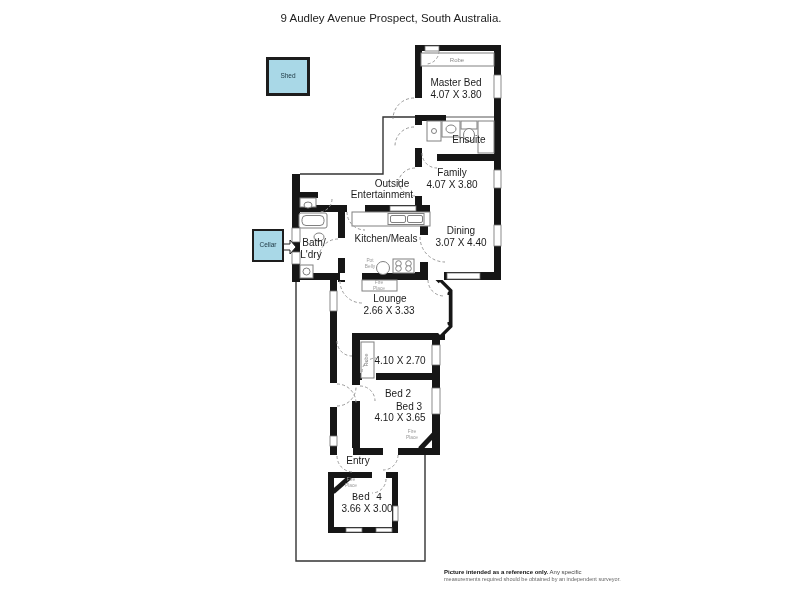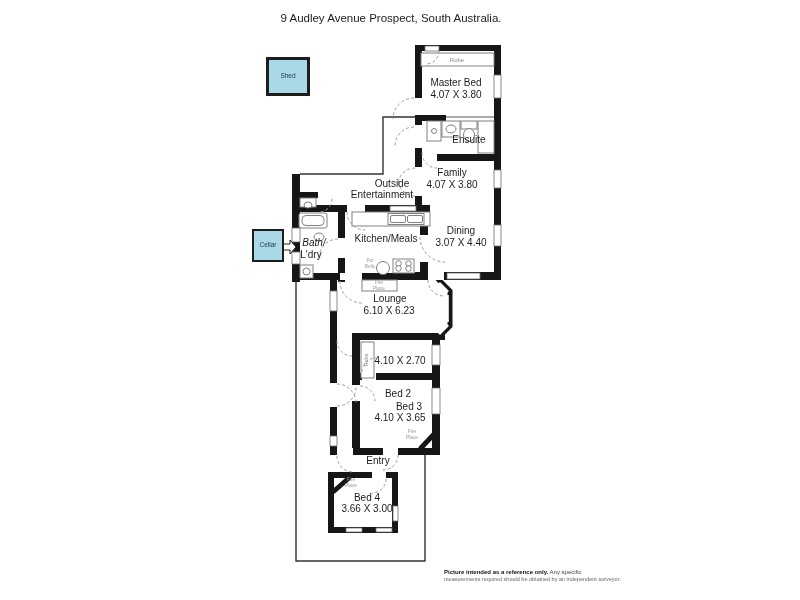--- a/index.html
+++ b/index.html
@@ -200,35 +200,35 @@
   <div class="lbl dims" style="left:452px;top:185px;">4.07 X 3.80</div>
 
   <div class="lbl room" style="left:461px;top:231px;">Dining</div>
   <div class="lbl dims" style="left:461px;top:243px;">3.07 X 4.40</div>
 
   <div class="lbl room" style="left:392px;top:184px;">Outside</div>
   <div class="lbl room" style="left:382px;top:195px;">Entertainment</div>
 
   <div class="lbl room" style="left:386px;top:239px;">Kitchen/Meals</div>
 
-  <div class="lbl room" style="left:314px;top:243px;font-style:italic;">Bath/</div>
+  <div class="lbl room" style="left:314px;top:243px;">Bath/</div>
   <div class="lbl room" style="left:311px;top:255px;">L'dry</div>
 
   <div class="lbl room" style="left:390px;top:299px;">Lounge</div>
-  <div class="lbl dims" style="left:389px;top:311px;">6.10 X 6.23</div>
+  <div class="lbl dims" style="left:389px;top:311px;">2.66 X 3.33</div>
 
   <div class="lbl room" style="left:398px;top:350px;margin-top:44px;">Bed 2</div>
   <div class="lbl dims" style="left:400px;top:361px;">4.10 X 2.70</div>
 
   <div class="lbl room" style="left:398px;top:407px;margin-left:11px;">Bed 3</div>
   <div class="lbl dims" style="left:400px;top:418px;">4.10 X 3.65</div>
 
-  <div class="lbl room" style="left:378px;top:461px;">Entry</div>
-
-  <div class="lbl room" style="left:367px;top:498px;">Bed 4</div>
+  <div class="lbl room" style="left:358px;top:461px;">Entry</div>
+
+  <div class="lbl room" style="left:367px;top:498px;font-family:Liberation Mono, monospace;">Bed 4</div>
   <div class="lbl dims" style="left:367px;top:509px;">3.66 X 3.00</div>
 
   <div class="lbl tiny vert" style="left:367px;top:360px;font-size:5.5px;">Robe</div>
 
   <div class="lbl micro" style="left:370px;top:261px;">Pot</div>
   <div class="lbl micro" style="left:370px;top:267px;">Belly</div>
 
   <div class="lbl micro" style="left:379px;top:283px;">Fire</div>
   <div class="lbl micro" style="left:379px;top:289px;">Place</div>
 

